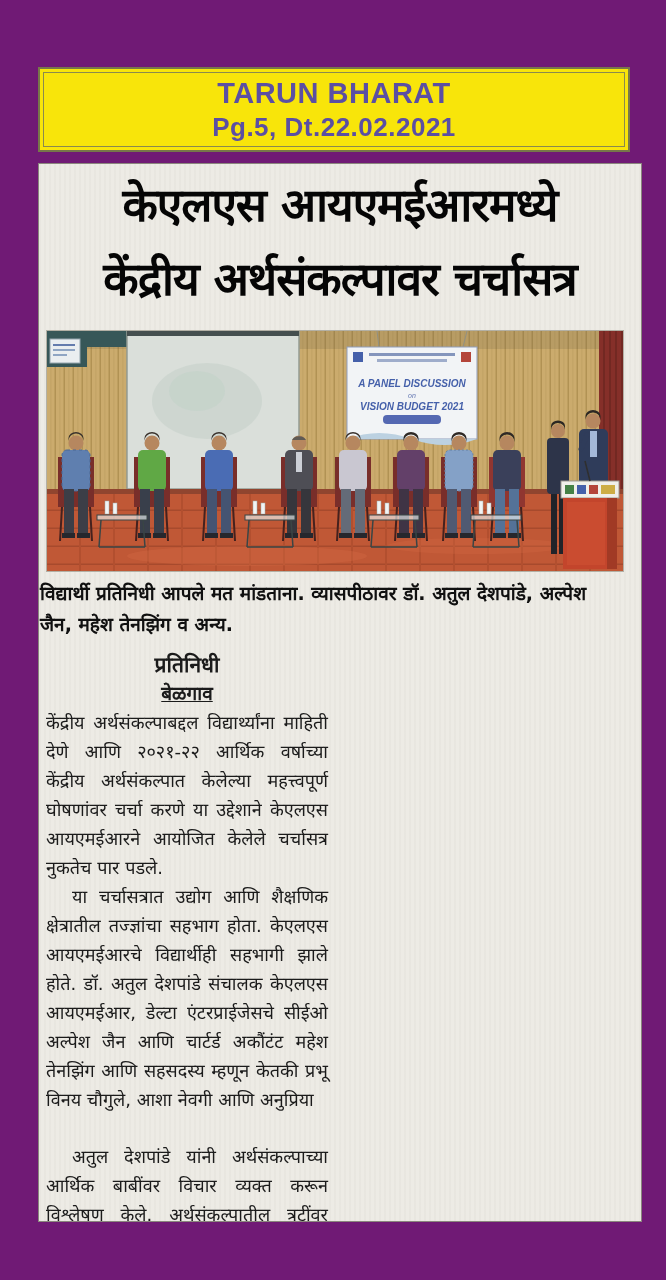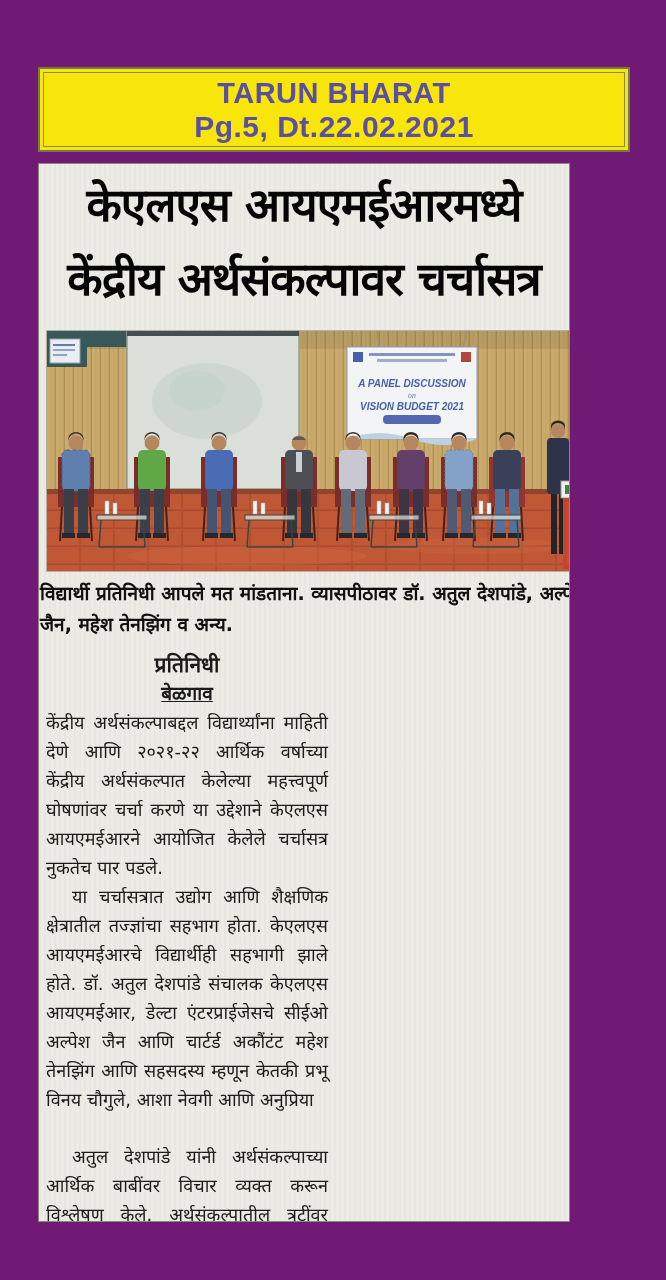--- a/index.html
+++ b/index.html
@@ -16,24 +16,24 @@
     display:flex; flex-direction:column; align-items:center; justify-content:center;
   }
   .masthead::before {
     content:""; position:absolute; inset:3px; border:1px solid #8a8a4e; pointer-events:none;
   }
   .masthead .m1, .masthead .m2 {
     font-family:"Liberation Sans", sans-serif; font-weight:bold;
     color:#5b4fa3; line-height:34px; letter-spacing:0.5px;
   }
   .masthead .m1 { font-size:29px; }
-  .masthead .m2 { font-size:30px; }
+  .masthead .m2 { font-size:26px; }
   
   .clip {
-    position:absolute; left:38px; top:163px; width:532px; height:1059px;
+    position:absolute; left:38px; top:163px; width:604px; height:1059px;
     border:1px solid #8a877d;
     background:#edebe5;
     background-image:repeating-linear-gradient(90deg, rgba(120,115,100,0.04) 0 2px, transparent 2px 5px);
     overflow:hidden;
     padding-left:41px;
   }
   .headline { position:absolute; top:4px; left:0; width:100%; text-align:center; color:#050505; }
   .headline .h-line {
     display:block; font-weight:bold; font-size:46px; line-height:74px;
     white-space:nowrap; letter-spacing:-1px;

